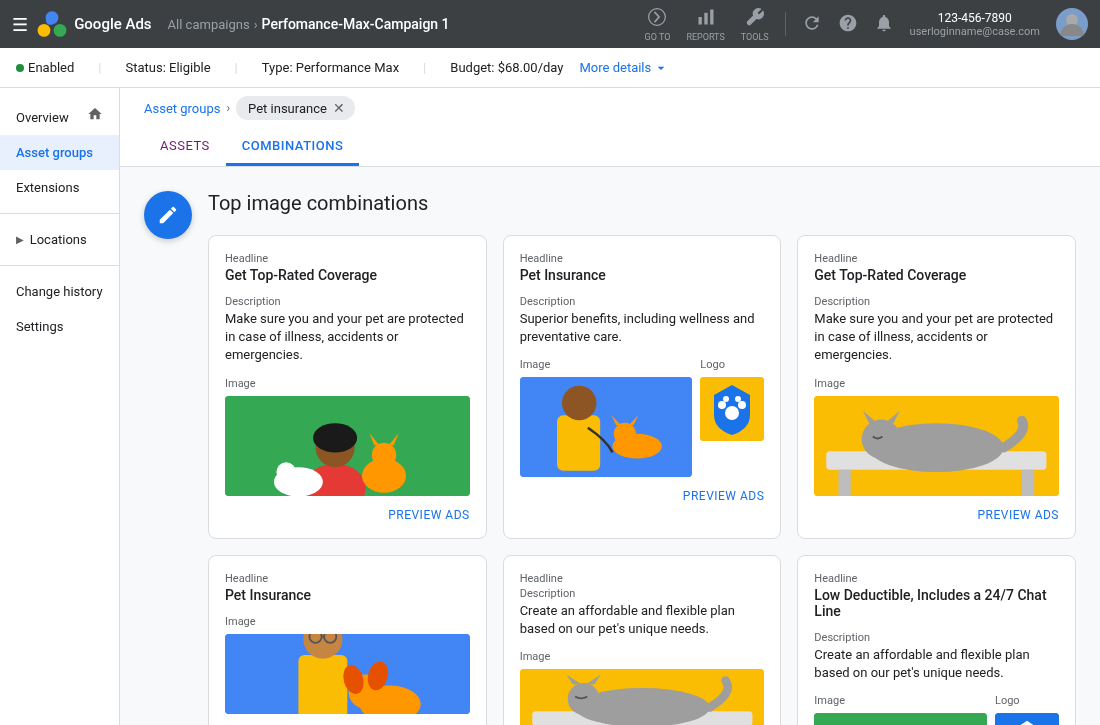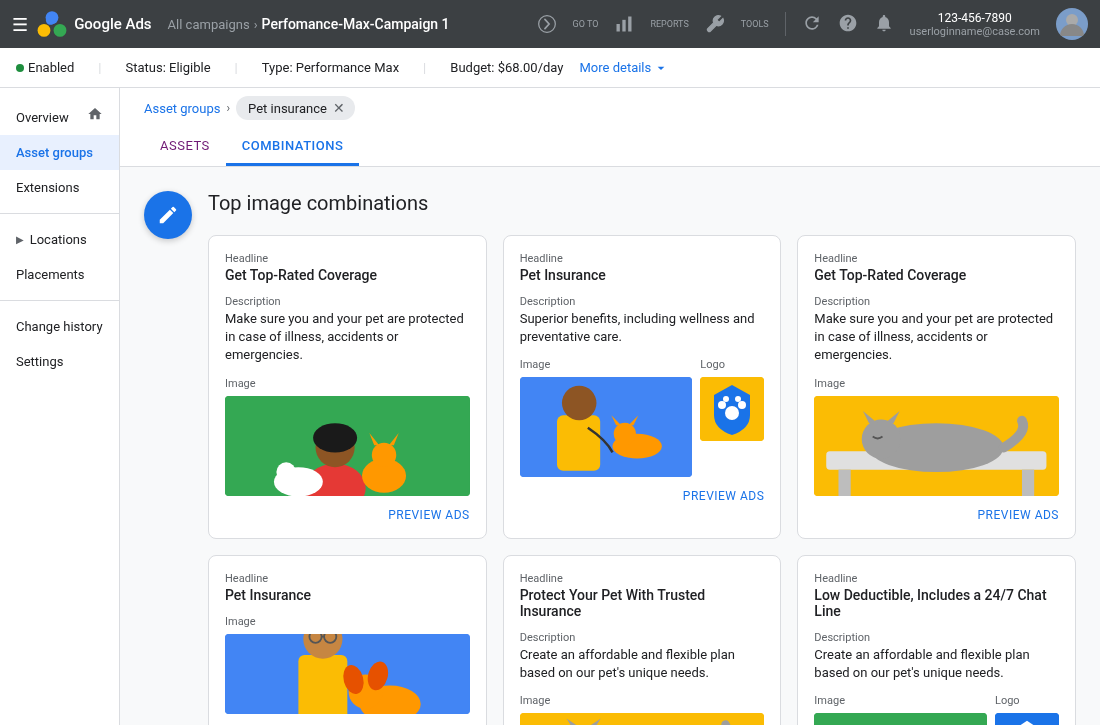--- a/index.html
+++ b/index.html
@@ -9,21 +9,21 @@
     .top-nav {
       display: flex; align-items: center; background: #3c4043; height: 48px;
       padding: 0 12px; gap: 8px; position: relative;
     }
     .hamburger-icon { color: #fff; font-size: 18px; cursor: pointer; }
     .google-ads-logo { display: flex; align-items: center; gap: 6px; }
     .logo-icon { width: 32px; height: 32px; }
     .google-ads-text { color: #fff; font-size: 15px; font-weight: 500; }
     .campaign-breadcrumb { color: #9aa0a6; font-size: 13px; margin-left: 8px; display: flex; align-items: center; gap: 4px; }
     .nav-right { margin-left: auto; display: flex; align-items: center; gap: 16px; }
-    .nav-icon-btn { display: flex; flex-direction: row; align-items: center; color: #9aa0a6; cursor: pointer; font-size: 10px; gap: 16px; }
+    .nav-icon-btn { display: flex; flex-direction: column; align-items: center; color: #9aa0a6; cursor: pointer; font-size: 10px; gap: 5px; }
     .nav-icon-btn svg { fill: #9aa0a6; }
     .account-info { display: flex; flex-direction: column; align-items: center; color: #9aa0a6; font-size: 11px; }
     .avatar { width: 32px; height: 32px; border-radius: 50%; background: #7b9dc9; display: flex; align-items: center; justify-content: center; overflow: hidden; }
 
     
     .status-bar {
       background: #fff; border-bottom: 1px solid #dadce0;
       display: flex; align-items: center; padding: 0 16px; height: 40px; gap: 16px;
     }
     .status-dot { width: 8px; height: 8px; border-radius: 50%; background: #1e8e3e; display: inline-block; margin-right: 4px; }
@@ -246,23 +246,20 @@
       <span style="font-size:13px;color:#1a73e8;font-weight:500;">Asset groups</span>
     </div>
     <div class="sidebar-item">
       <span style="font-size:13px;color:#202124;">Extensions</span>
     </div>
     <div class="sidebar-section">
       <div class="sidebar-expandable">
         <span class="chevron">▶</span>
         <span style="font-size:13px;color:#202124;">Locations</span>
       </div>
-      <div class="sidebar-item">
-        <span style="font-size:13px;color:#202124;">Placements</span>
-      </div>
     </div>
     <div class="sidebar-section">
       <div class="sidebar-item">
         <span style="font-size:13px;color:#202124;">Change history</span>
       </div>
       <div class="sidebar-item">
         <span style="font-size:13px;color:#202124;">Settings</span>
       </div>
     </div>
   </aside>
@@ -429,21 +426,20 @@
 
                   <ellipse cx="105" cy="65" rx="8" ry="12" fill="#e65100" transform="rotate(-15 105 65)"></ellipse>
                   <ellipse cx="125" cy="62" rx="8" ry="12" fill="#e65100" transform="rotate(15 125 62)"></ellipse>
                 </svg>
               </div>
             </div>
           </div>
 
           <div class="card">
             <div class="card-label">Headline</div>
-            <div class="card-value">Protect Your Pet With Trusted Insurance</div>
             <div class="card-desc-label">Description</div>
             <div class="card-desc-value">Create an affordable and flexible plan based on our pet's unique needs.</div>
             <div class="card-image-label">Image</div>
             <div class="card-image-area">
               <div class="illus-cat-sleep2">
                 <svg viewBox="0 0 200 80" xmlns="http://www.w3.org/2000/svg">
                   <rect width="200" height="80" fill="#fbbc04"></rect>
 
                   <rect x="10" y="50" width="180" height="12" rx="3" fill="#e0e0e0"></rect>
                   <ellipse cx="100" cy="47" rx="55" ry="16" fill="#9e9e9e"></ellipse>

